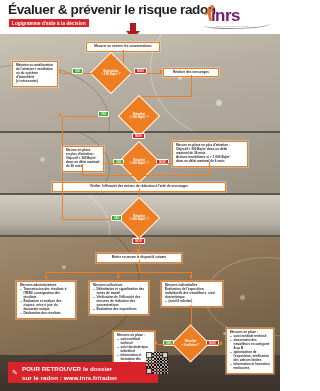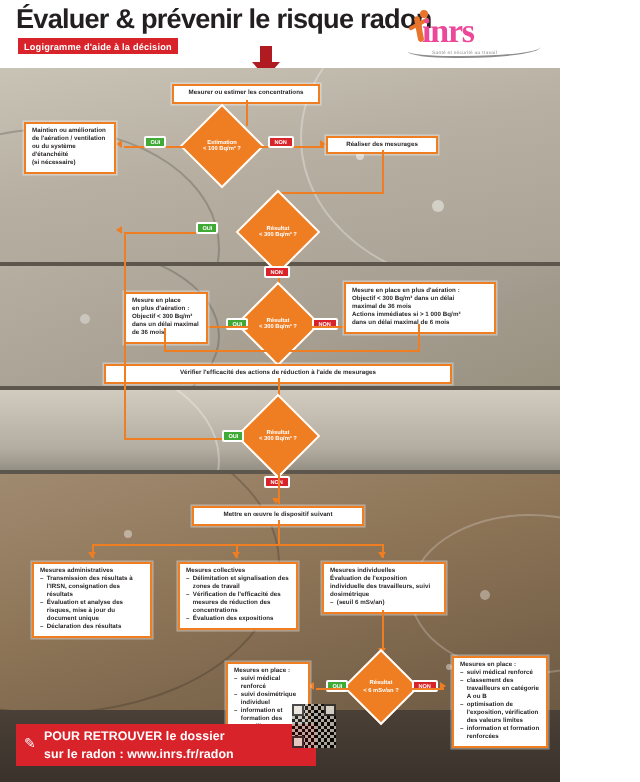--- a/index.html
+++ b/index.html
@@ -19,21 +19,21 @@
   }
   .subtitle{
     position:absolute; left:9px; top:19px;
     background:#d8232a; color:#ffffff; font-size:4.6px; font-weight:bold;
     padding:1.5px 3px 1.5px 3px; letter-spacing:0.1px; white-space:nowrap;
   }
   
   .logo{ position:absolute; right:6px; top:4px; width:74px; height:26px; }
   .logo .word{
     position:absolute; left:11px; top:2px; font-size:17px; font-weight:bold;
-    color:#ec4899; letter-spacing:-0.6px; font-family:Liberation Serif, serif;
+    color:#701a75; letter-spacing:-0.6px; font-family:Liberation Sans, sans-serif;
   }
   .logo .fig-body{
     position:absolute; left:8px; top:4px; width:3.4px; height:13px;
     background:#e8742c; border-radius:1.6px; transform:rotate(-11deg);
   }
   .logo .fig-head{
     position:absolute; left:9.5px; top:1px; width:4px; height:4px;
     background:#e8742c; border-radius:50%;
   }
   .logo .fig-arm{

